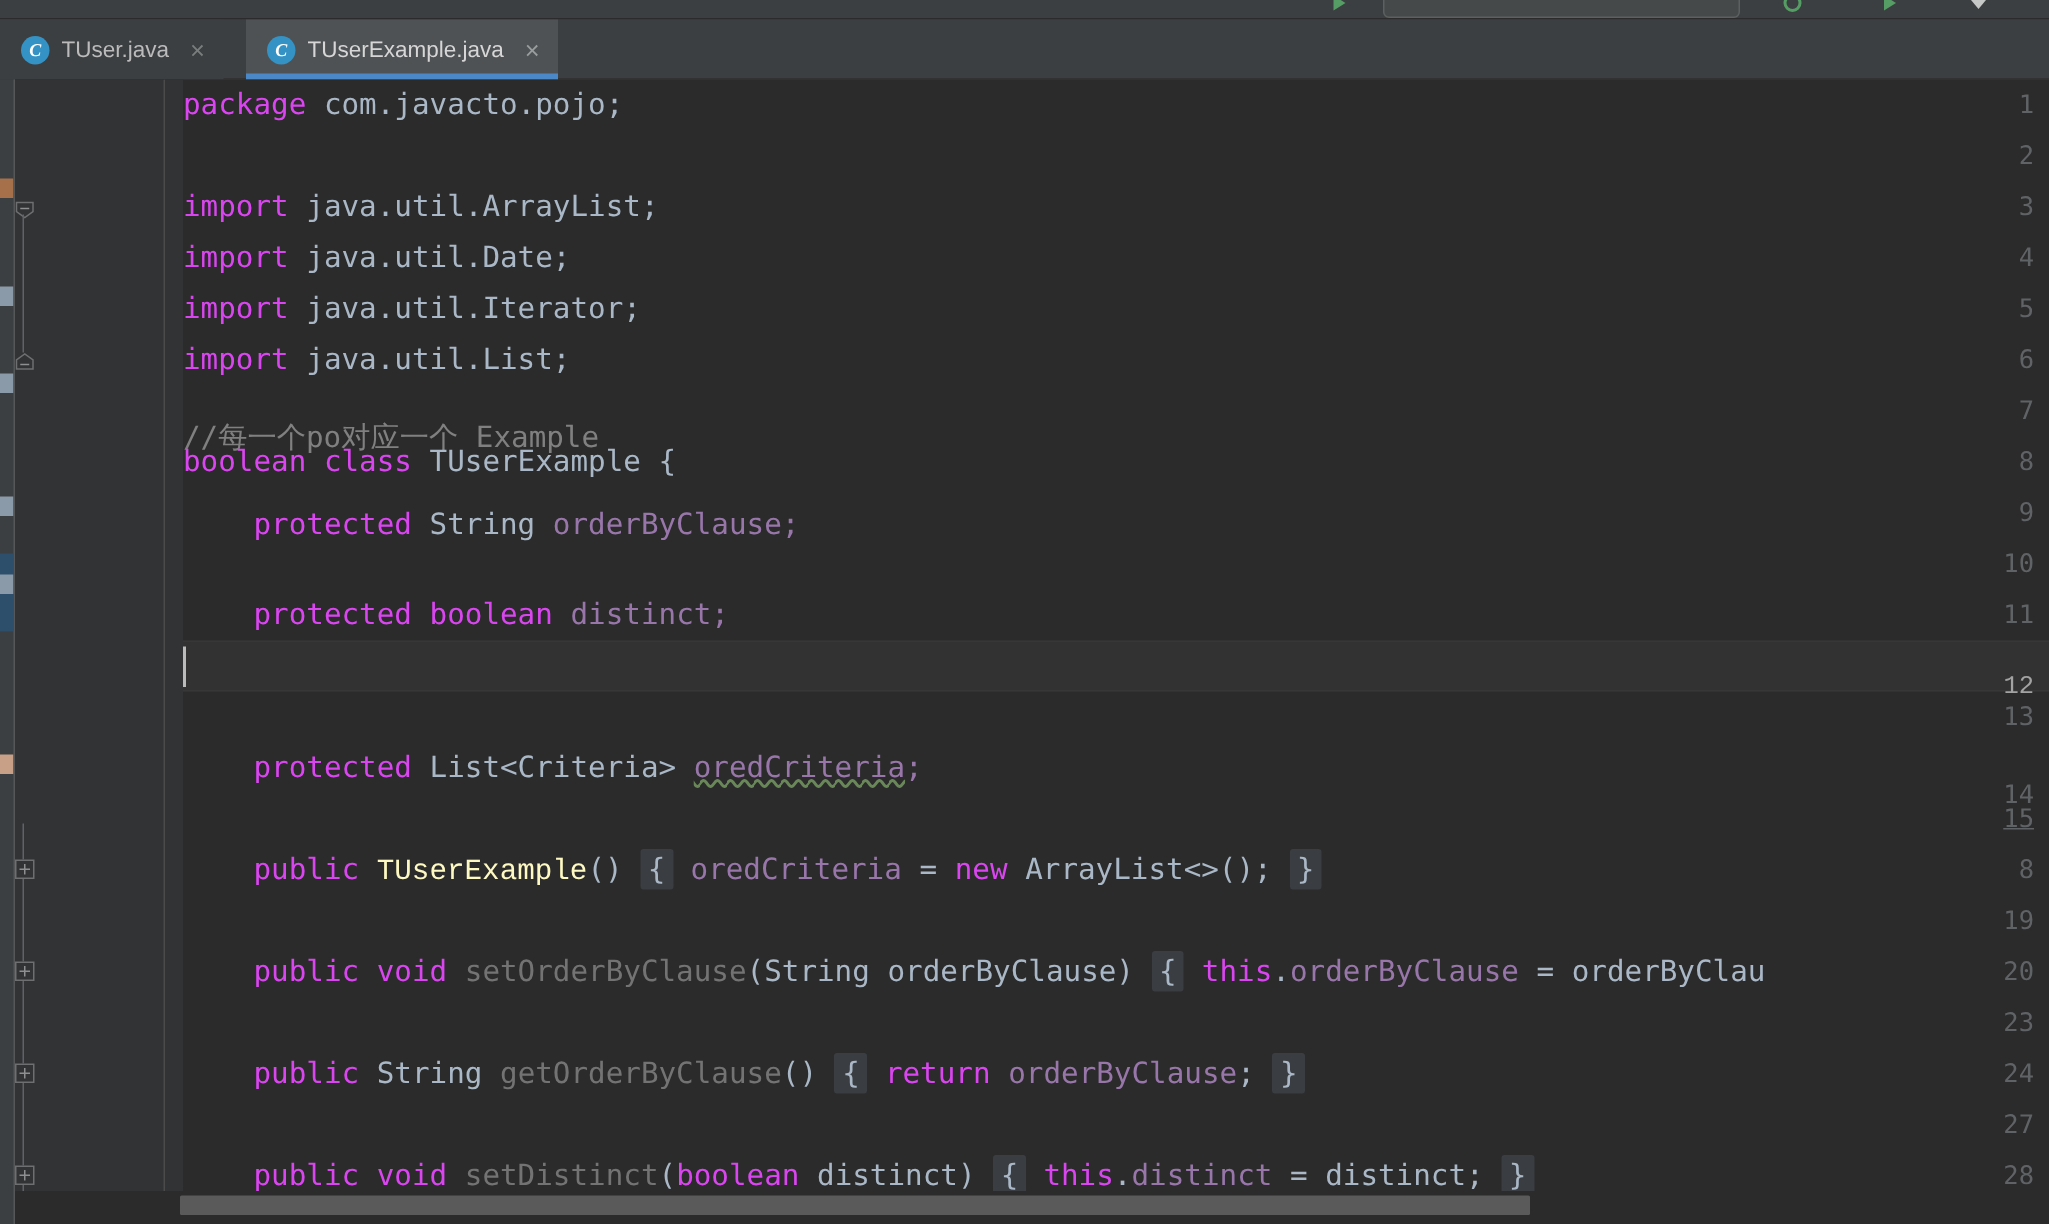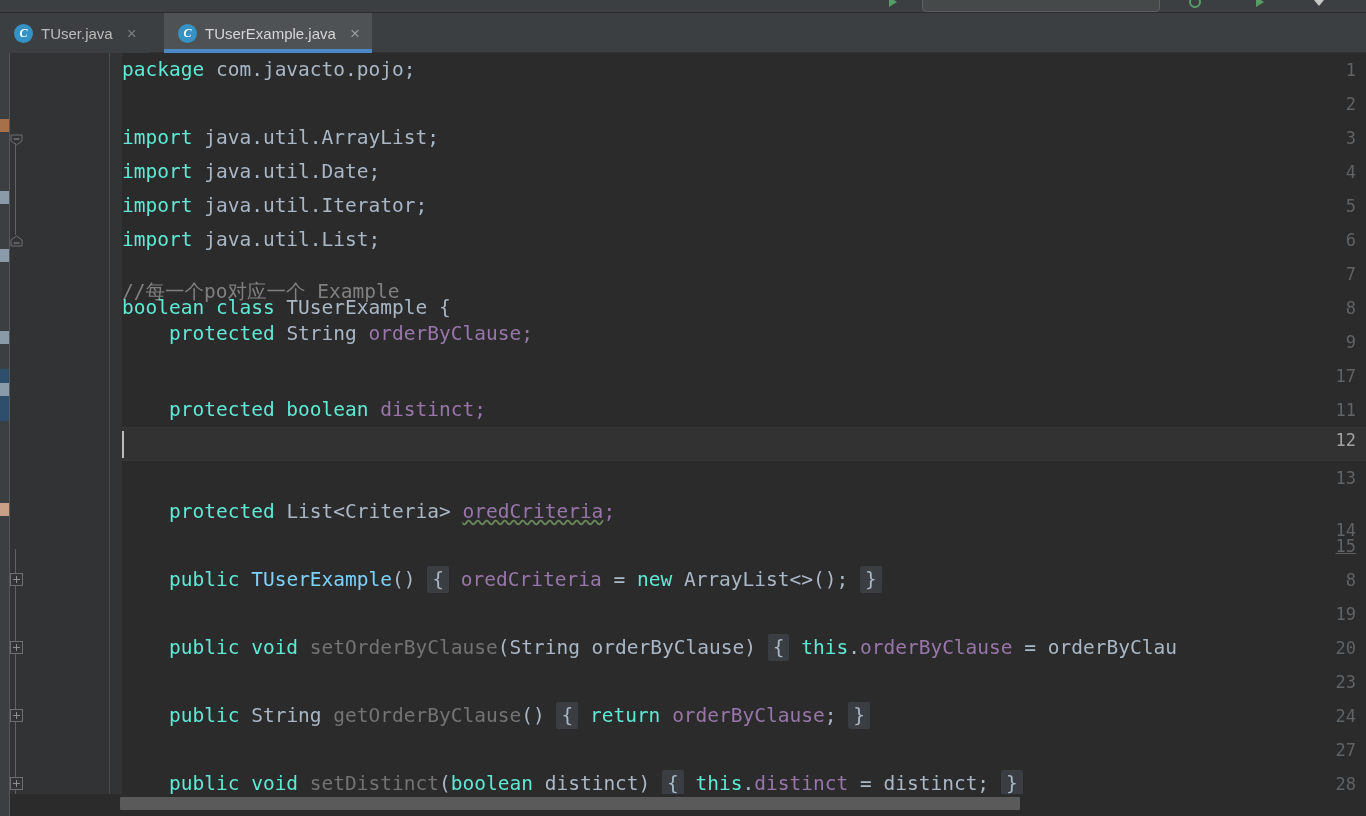--- a/index.html
+++ b/index.html
@@ -118,26 +118,26 @@
   #cur-line-hl {
     position: absolute; left: 0; width: 1356px; height: 34px;
     background: #323232;
     border-top: 1px solid #373737; border-bottom: 1px solid #373737;
   }
   #caret {
     position: absolute; width: 2px; height: 27px; background: #bbbbbb;
   }
 
   
-  .kw   { color: #5eead4; }
+  .kw   { color: #d946ef; }
   .def  { color: #a9b7c6; }
   .fld  { color: #9876aa; }
   .cmt  { color: #808080; }
   .mth  { color: #737373; }
-  .mthd { color: #7dd3fc; }
+  .mthd { color: #fef9c3; font-family: Liberation Mono, monospace; }
   .fold-brace {
     background: #3a3d41; color: #a9b7c6;
     padding: 2px 5px; border-radius: 2px;
   }
   .typo { text-decoration: underline wavy #6a8759; text-decoration-skip-ink: none; }
 
   
   .fold-line {
     position: absolute; left: 5px; width: 1px; background: #606366;
   }
@@ -228,23 +228,23 @@
   <div id="lnums">
       <div class="lnum" style="top: 0px;">1</div>
       <div class="lnum" style="top: 34px;">2</div>
       <div class="lnum" style="top: 68px;">3</div>
       <div class="lnum" style="top: 102px;">4</div>
       <div class="lnum" style="top: 136px;">5</div>
       <div class="lnum" style="top: 170px;">6</div>
       <div class="lnum" style="top: 204px;">7</div>
       <div class="lnum" style="top: 238px;">8</div>
       <div class="lnum" style="top: 272px;">9</div>
-      <div class="lnum" style="top: 306px;">17</div>
+      <div class="lnum" style="top: 306px;">10</div>
       <div class="lnum" style="top: 340px;">11</div>
-      <div class="lnum current" style="top: 370px;">12</div>
+      <div class="lnum current" style="top: 389px; font-family: Liberation Mono, monospace;">12</div>
       <div class="lnum" style="top: 408px;">13</div>
       <div class="lnum" style="top: 460px;">14</div>
       <div class="lnum" style="top: 476px; text-decoration: underline;">15</div>
       <div class="lnum" style="top: 510px;">8</div>
       <div class="lnum" style="top: 544px;">19</div>
       <div class="lnum" style="top: 578px;">20</div>
       <div class="lnum" style="top: 612px;">23</div>
       <div class="lnum" style="top: 646px;">24</div>
       <div class="lnum" style="top: 680px;">27</div>
       <div class="lnum" style="top: 714px;">28</div>
@@ -274,21 +274,21 @@
 
   <div id="codearea">
       <div class="code-line" style="top: 0px;"><span class="kw">package</span><span class="def"> com.javacto.pojo;</span></div>
       <div class="code-line" style="top: 34px;"></div>
       <div class="code-line" style="top: 68px;"><span class="kw">import</span><span class="def"> java.util.ArrayList;</span></div>
       <div class="code-line" style="top: 102px;"><span class="kw">import</span><span class="def"> java.util.Date;</span></div>
       <div class="code-line" style="top: 136px;"><span class="kw">import</span><span class="def"> java.util.Iterator;</span></div>
       <div class="code-line" style="top: 170px;"><span class="kw">import</span><span class="def"> java.util.List;</span></div>
       <div class="code-line" style="top: 204px; margin-top: 18px;"><span class="cmt">//每一个po对应一个 Example</span></div>
       <div class="code-line" style="top: 238px;"><span class="kw">boolean class</span><span class="def"> TUserExample {</span></div>
-      <div class="code-line" style="top: 264px;"><span class="def">    </span><span class="kw">protected</span><span class="def"> String </span><span class="fld">orderByClause</span><span class="fld">;</span></div>
+      <div class="code-line" style="top: 280px;"><span class="def">    </span><span class="kw">protected</span><span class="def"> String </span><span class="fld">orderByClause</span><span class="fld">;</span></div>
       <div class="code-line" style="top: 306px;"></div>
       <div class="code-line" style="top: 340px;"><span class="def">    </span><span class="kw">protected boolean</span><span class="def"> </span><span class="fld">distinct</span><span class="fld">;</span></div>
       <div class="code-line" style="top: 374px;"></div>
       <div class="code-line" style="top: 408px;"></div>
       <div class="code-line" style="top: 442px;"><span class="def">    </span><span class="kw">protected</span><span class="def"> List&lt;Criteria&gt; </span><span class="fld typo">oredCriteria</span><span class="fld">;</span></div>
       <div class="code-line" style="top: 476px;"></div>
       <div class="code-line" style="top: 510px;"><span class="def">    </span><span class="kw">public</span><span class="def"> </span><span class="mthd">TUserExample</span><span class="def">()</span><span class="def"> </span><span class="fold-brace">{</span><span class="def"> </span><span class="fld">oredCriteria</span><span class="def"> = </span><span class="kw">new</span><span class="def"> ArrayList&lt;&gt;();</span><span class="def"> </span><span class="fold-brace">}</span></div>
       <div class="code-line" style="top: 544px;"></div>
       <div class="code-line" style="top: 578px;"><span class="def">    </span><span class="kw">public void</span><span class="def"> </span><span class="mth">setOrderByClause</span><span class="def">(String orderByClause)</span><span class="def"> </span><span class="fold-brace">{</span><span class="def"> </span><span class="kw">this</span><span class="def">.</span><span class="fld">orderByClause</span><span class="def"> = orderByClau</span></div>
       <div class="code-line" style="top: 612px;"></div>

